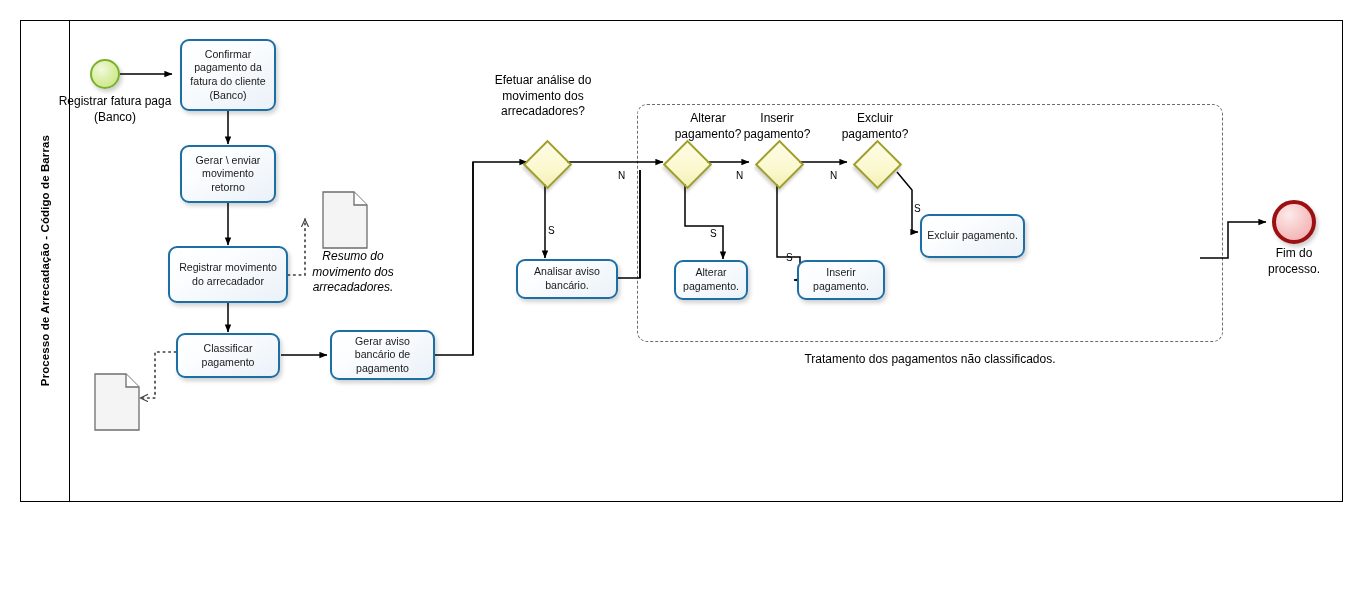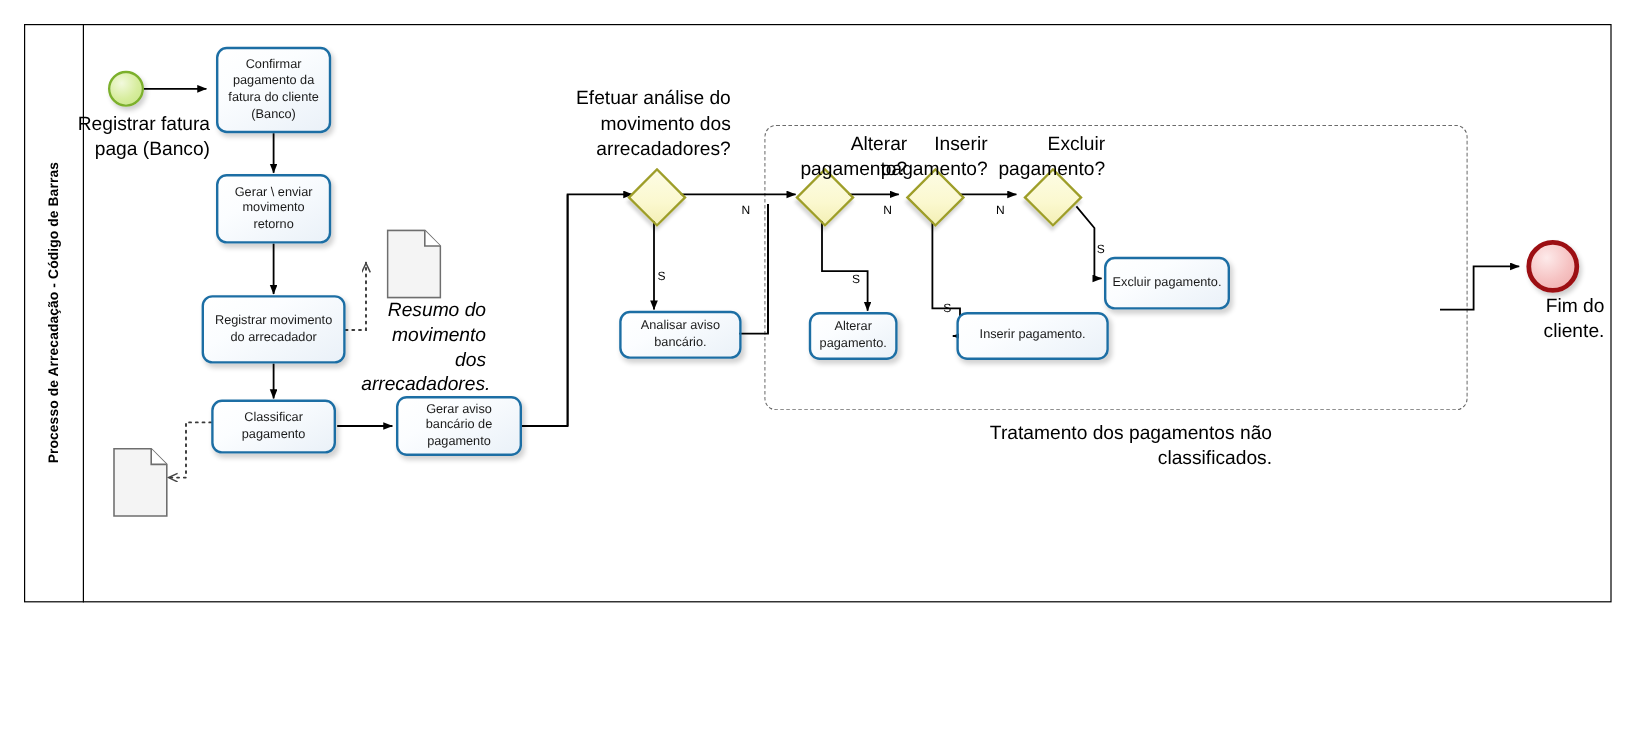--- a/index.html
+++ b/index.html
@@ -42,21 +42,21 @@
   .ev-start{width:30px;height:30px;border:2.4px solid #7cb02c;
       background:radial-gradient(circle at 36% 32%,#f2f9dd 0%,#d7ed9e 55%,#c6e485 100%);}
   .ev-end{width:44px;height:44px;border:4px solid #9c0f13;
       background:radial-gradient(circle at 36% 30%,#fdeaea 0%,#f6c3c3 55%,#eeabab 100%);}
 
   
   .doc{position:absolute;width:46px;height:58px;}
   .doc svg{display:block;}
 
   
-  .lbl{position:absolute;font-size:16px;color:#000;line-height:1.3;text-align:right;}
+  .lbl{position:absolute;font-size:12px;color:#000;line-height:1.3;text-align:center;}
   .lbl-s{position:absolute;font-size:10px;color:#000;}
 
   
   .subproc{position:absolute;left:637px;top:104px;width:586px;height:238px;
            box-sizing:border-box;border:1.4px dashed #6b6b6b;border-radius:10px;}
 </style>
 </head>
 <body>
 
 <div id="canvas">
@@ -123,37 +123,37 @@
     <g fill="none" stroke="#3a3a3a" stroke-width="1.6" stroke-dasharray="1.6 4" stroke-linecap="round" marker-end="url(#ahOpen)">
       <path d="M288,275 L305,275 L305,219"></path>
       <path d="M176,352 L155,352 L155,398 L140,398"></path>
     </g>
   </svg>
 
   <div class="ev ev-start" style="left:90px;top:59px;"></div>
   <div class="lbl" style="left:55px;top:94px;width:120px;">Registrar fatura paga (Banco)</div>
 
   <div class="ev ev-end" style="left:1272px;top:200px;"></div>
-  <div class="lbl" style="left:1251px;top:246px;width:86px;">Fim do cliente.</div>
+  <div class="lbl" style="left:1251px;top:246px;width:86px;">Fim do processo.</div>
 
   <div class="task" style="left:180px;top:39px;width:96px;height:72px;">Confirmar pagamento da fatura do cliente (Banco)</div>
 
   <div class="task" style="left:180px;top:145px;width:96px;height:58px;">Gerar \ enviar movimento retorno</div>
 
   <div class="task" style="left:168px;top:246px;width:120px;height:57px;">Registrar movimento do arrecadador</div>
 
   <div class="task" style="left:176px;top:333px;width:104px;height:45px;">Classificar pagamento</div>
 
   <div class="task" style="left:330px;top:330px;width:105px;height:50px;">Gerar aviso bancário de pagamento</div>
 
   <div class="task" style="left:516px;top:259px;width:102px;height:40px;">Analisar aviso bancário.</div>
 
   <div class="task" style="left:674px;top:260px;width:74px;height:40px;">Alterar pagamento.</div>
 
-  <div class="task" style="left:797px;top:260px;width:127px;height:40px;">Inserir pagamento.</div>
+  <div class="task" style="left:797px;top:260px;width:88px;height:40px;">Inserir pagamento.</div>
 
   <div class="task" style="left:920px;top:214px;width:105px;height:44px;">Excluir pagamento.</div>
 
   <div class="gw" style="left:523px;top:140px;">
     <div class="dia"></div>
   </div>
   <div class="lbl" style="left:477px;top:73px;width:132px;">Efetuar análise do movimento dos arrecadadores?</div>
 
   <div class="gw" style="left:663px;top:140px;">
     <div class="dia"></div>

